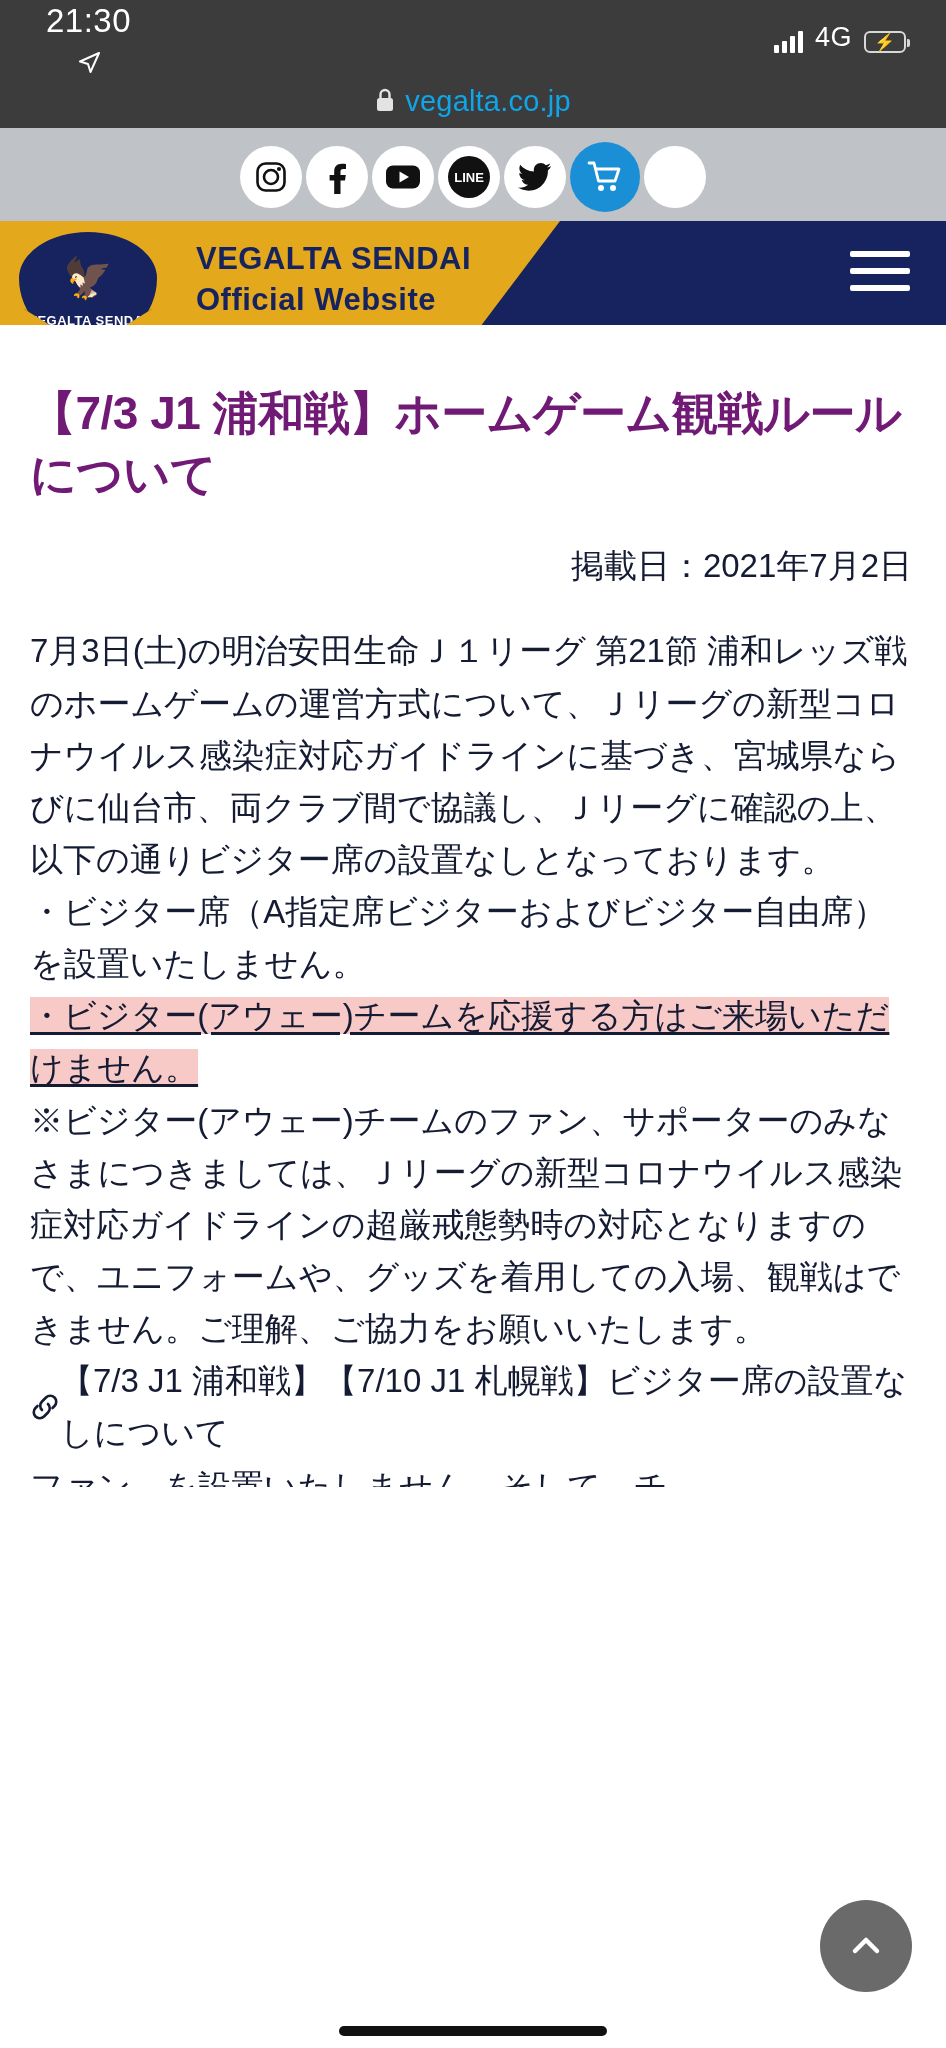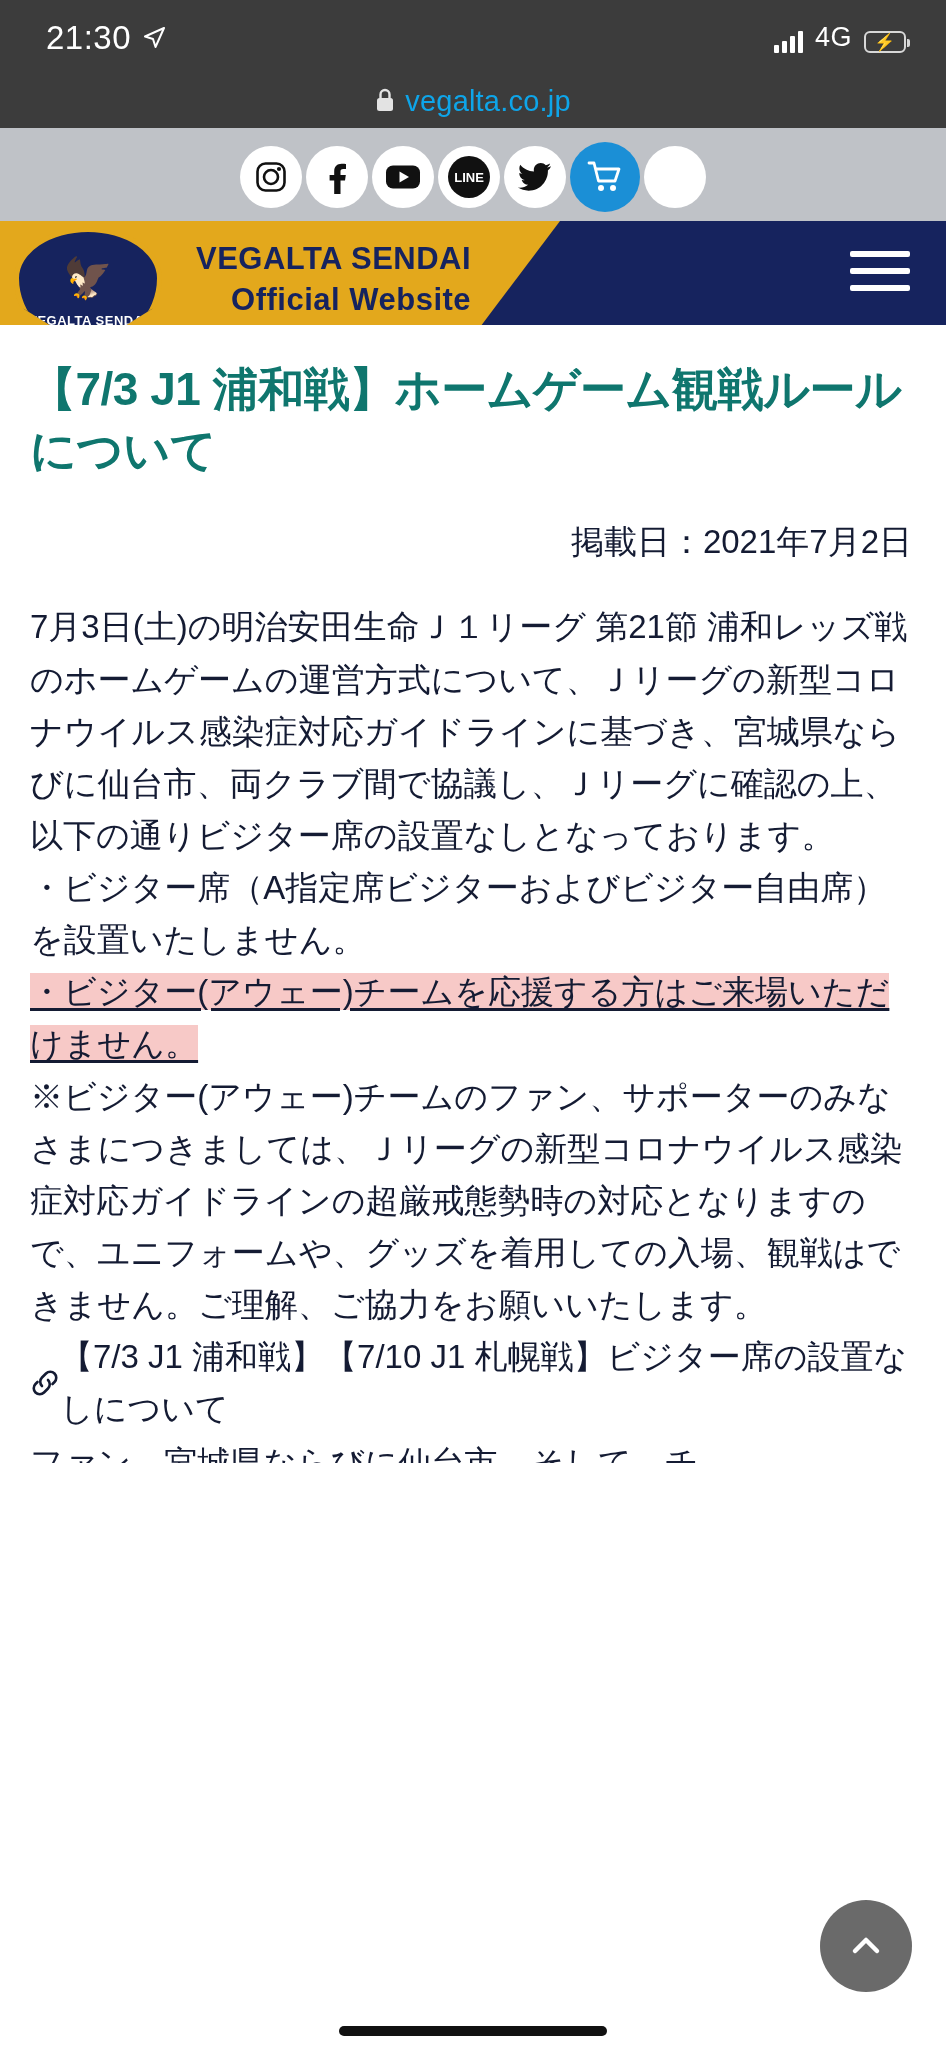--- a/index.html
+++ b/index.html
@@ -24,20 +24,21 @@
     background: #3c3c3c;
     display: flex;
     align-items: center;
     justify-content: space-between;
     padding: 0 40px 0 46px;
   }
   .status-left {
     display: flex;
     align-items: center;
     gap: 12px;
+    flex-direction: column;
   }
   .status-time {
     color: #ffffff;
     font-size: 33px;
     letter-spacing: 0.5px;
   }
   .loc-arrow {
     width: 22px; height: 22px;
     position: relative;
     display: inline-block;
@@ -181,21 +182,21 @@
     font-weight: bold;
     letter-spacing: 0.5px;
   }
   .header-titles {
     position: absolute;
     left: 196px; top: 20px;
     color: #16235e;
     font-weight: bold;
   }
   .header-title-1 { font-size: 31px; letter-spacing: 0.5px; }
-  .header-title-2 { font-size: 31px; letter-spacing: 0.5px; margin-top: 5px; text-align: right; }
+  .header-title-2 { font-size: 31px; letter-spacing: 0.5px; margin-top: 5px; }
   .hamburger {
     position: absolute;
     right: 36px; top: 30px;
     width: 60px;
   }
   .hamburger i {
     display: block;
     height: 6px;
     background: #ffffff;
     border-radius: 2px;
@@ -206,21 +207,22 @@
   
   .article {
     padding: 34px 30px 0 30px;
     color: #11182c;
   }
   .article-title {
     font-size: 46px;
     font-weight: bold;
     line-height: 1.32;
     letter-spacing: -0.5px;
-    color: #0f766e;
+    color: #701a75;
+    margin-top: 24px;
   }
   .article-date {
     margin-top: 40px;
     text-align: right;
     font-size: 33px;
     color: #141b33;
     padding-right: 4px;
   }
   .article-body {
     margin-top: 36px;
@@ -389,21 +391,21 @@
       <p>※ビジター(アウェー)チームのファン、サポーターのみなさまにつきましては、Ｊリーグの新型コロナウイルス感染症対応ガイドラインの超厳戒態勢時の対応となりますので、ユニフォームや、グッズを着用しての入場、観戦はできません。ご理解、ご協力をお願いいたします。</p>
       <div class="linkline">
         <span class="link-icon">
           <svg width="30" height="30" viewBox="0 0 30 30">
             <path d="M12 18 a6 6 0 0 1 0-8.5 l4-4 a6 6 0 0 1 8.5 8.5 l-2 2" fill="none" stroke="#141b33" stroke-width="2.6" stroke-linecap="round"></path>
             <path d="M18 12 a6 6 0 0 1 0 8.5 l-4 4 a6 6 0 0 1-8.5-8.5 l2-2" fill="none" stroke="#141b33" stroke-width="2.6" stroke-linecap="round"></path>
           </svg>
         </span>
         <span class="link-text">【7/3 J1 浦和戦】【7/10 J1 札幌戦】ビジター席の設置なしについて</span>
       </div>
-      <div class="cut-line">ファン、宮城県ならびに仙台市、そして、チ</div>
+      <div class="cut-line">ファン、を設置いたしません、そして、チ</div>
     </div>
   </div>
 
   <div class="scrolltop">
     <svg width="46" height="46" viewBox="0 0 46 46">
       <path d="M12 28 L23 17 L34 28" fill="none" stroke="#ffffff" stroke-width="4.5" stroke-linecap="round" stroke-linejoin="round"></path>
     </svg>
   </div>
 
   <div class="home-indicator"></div>

